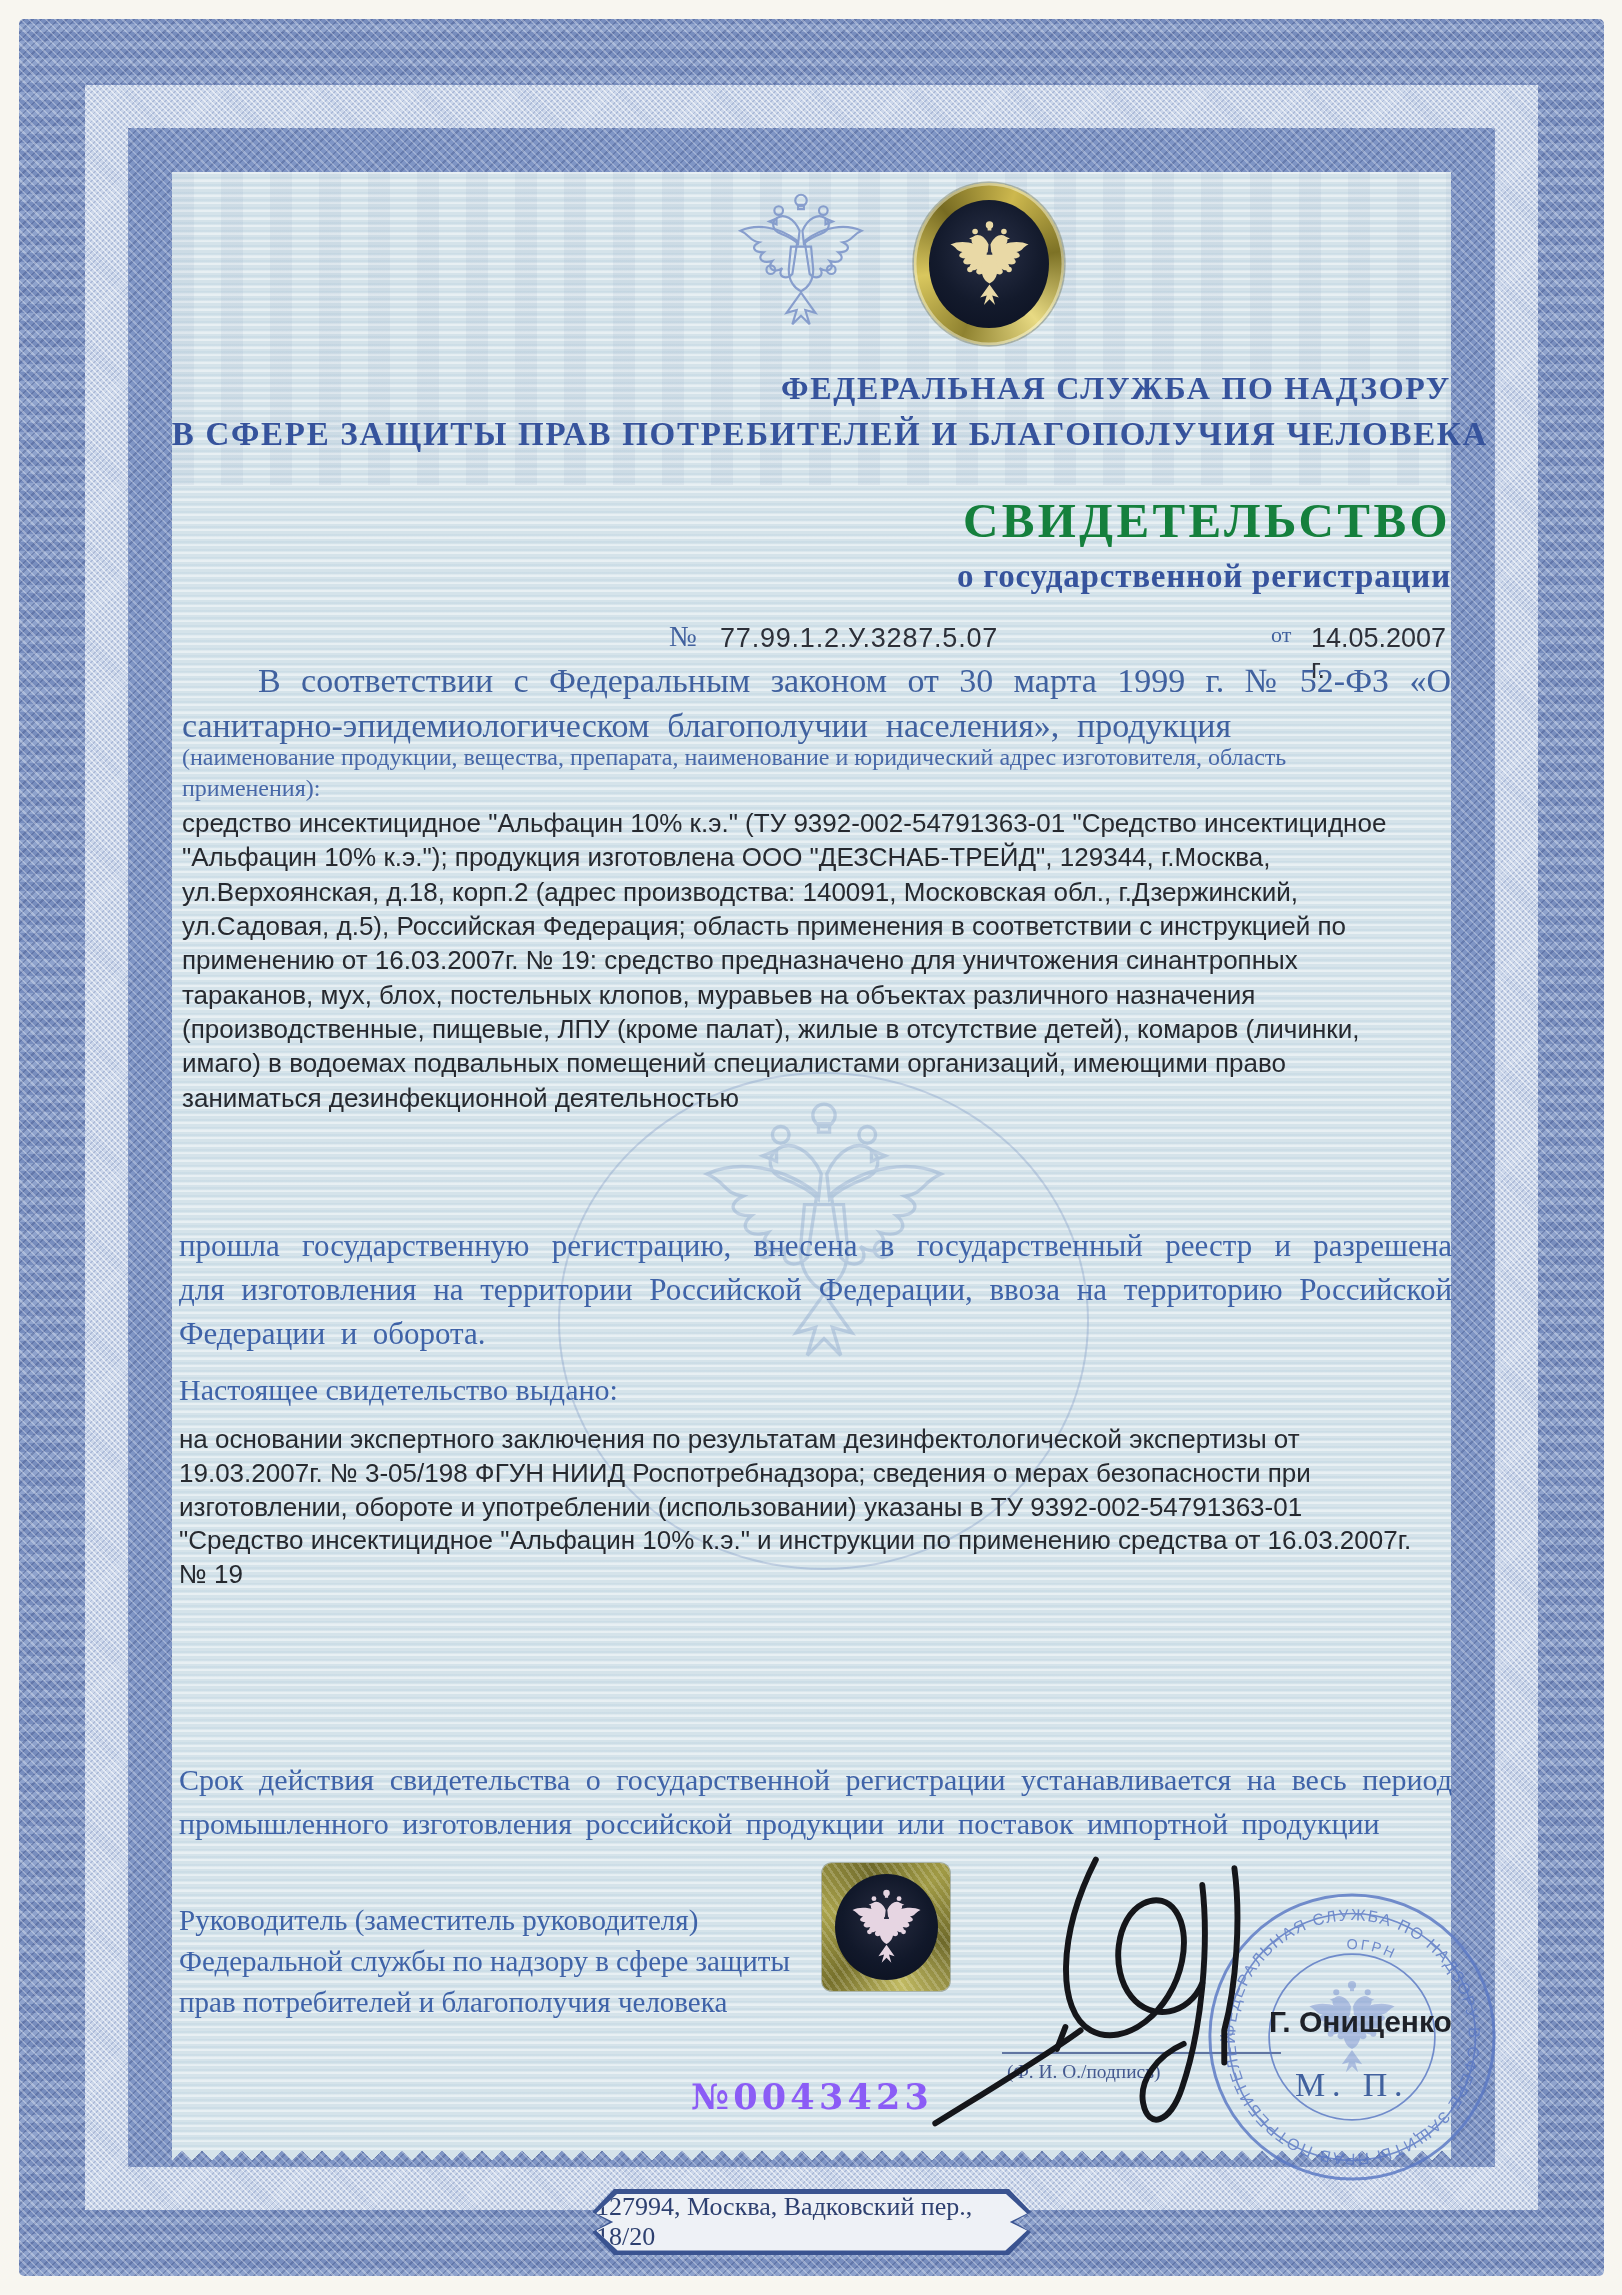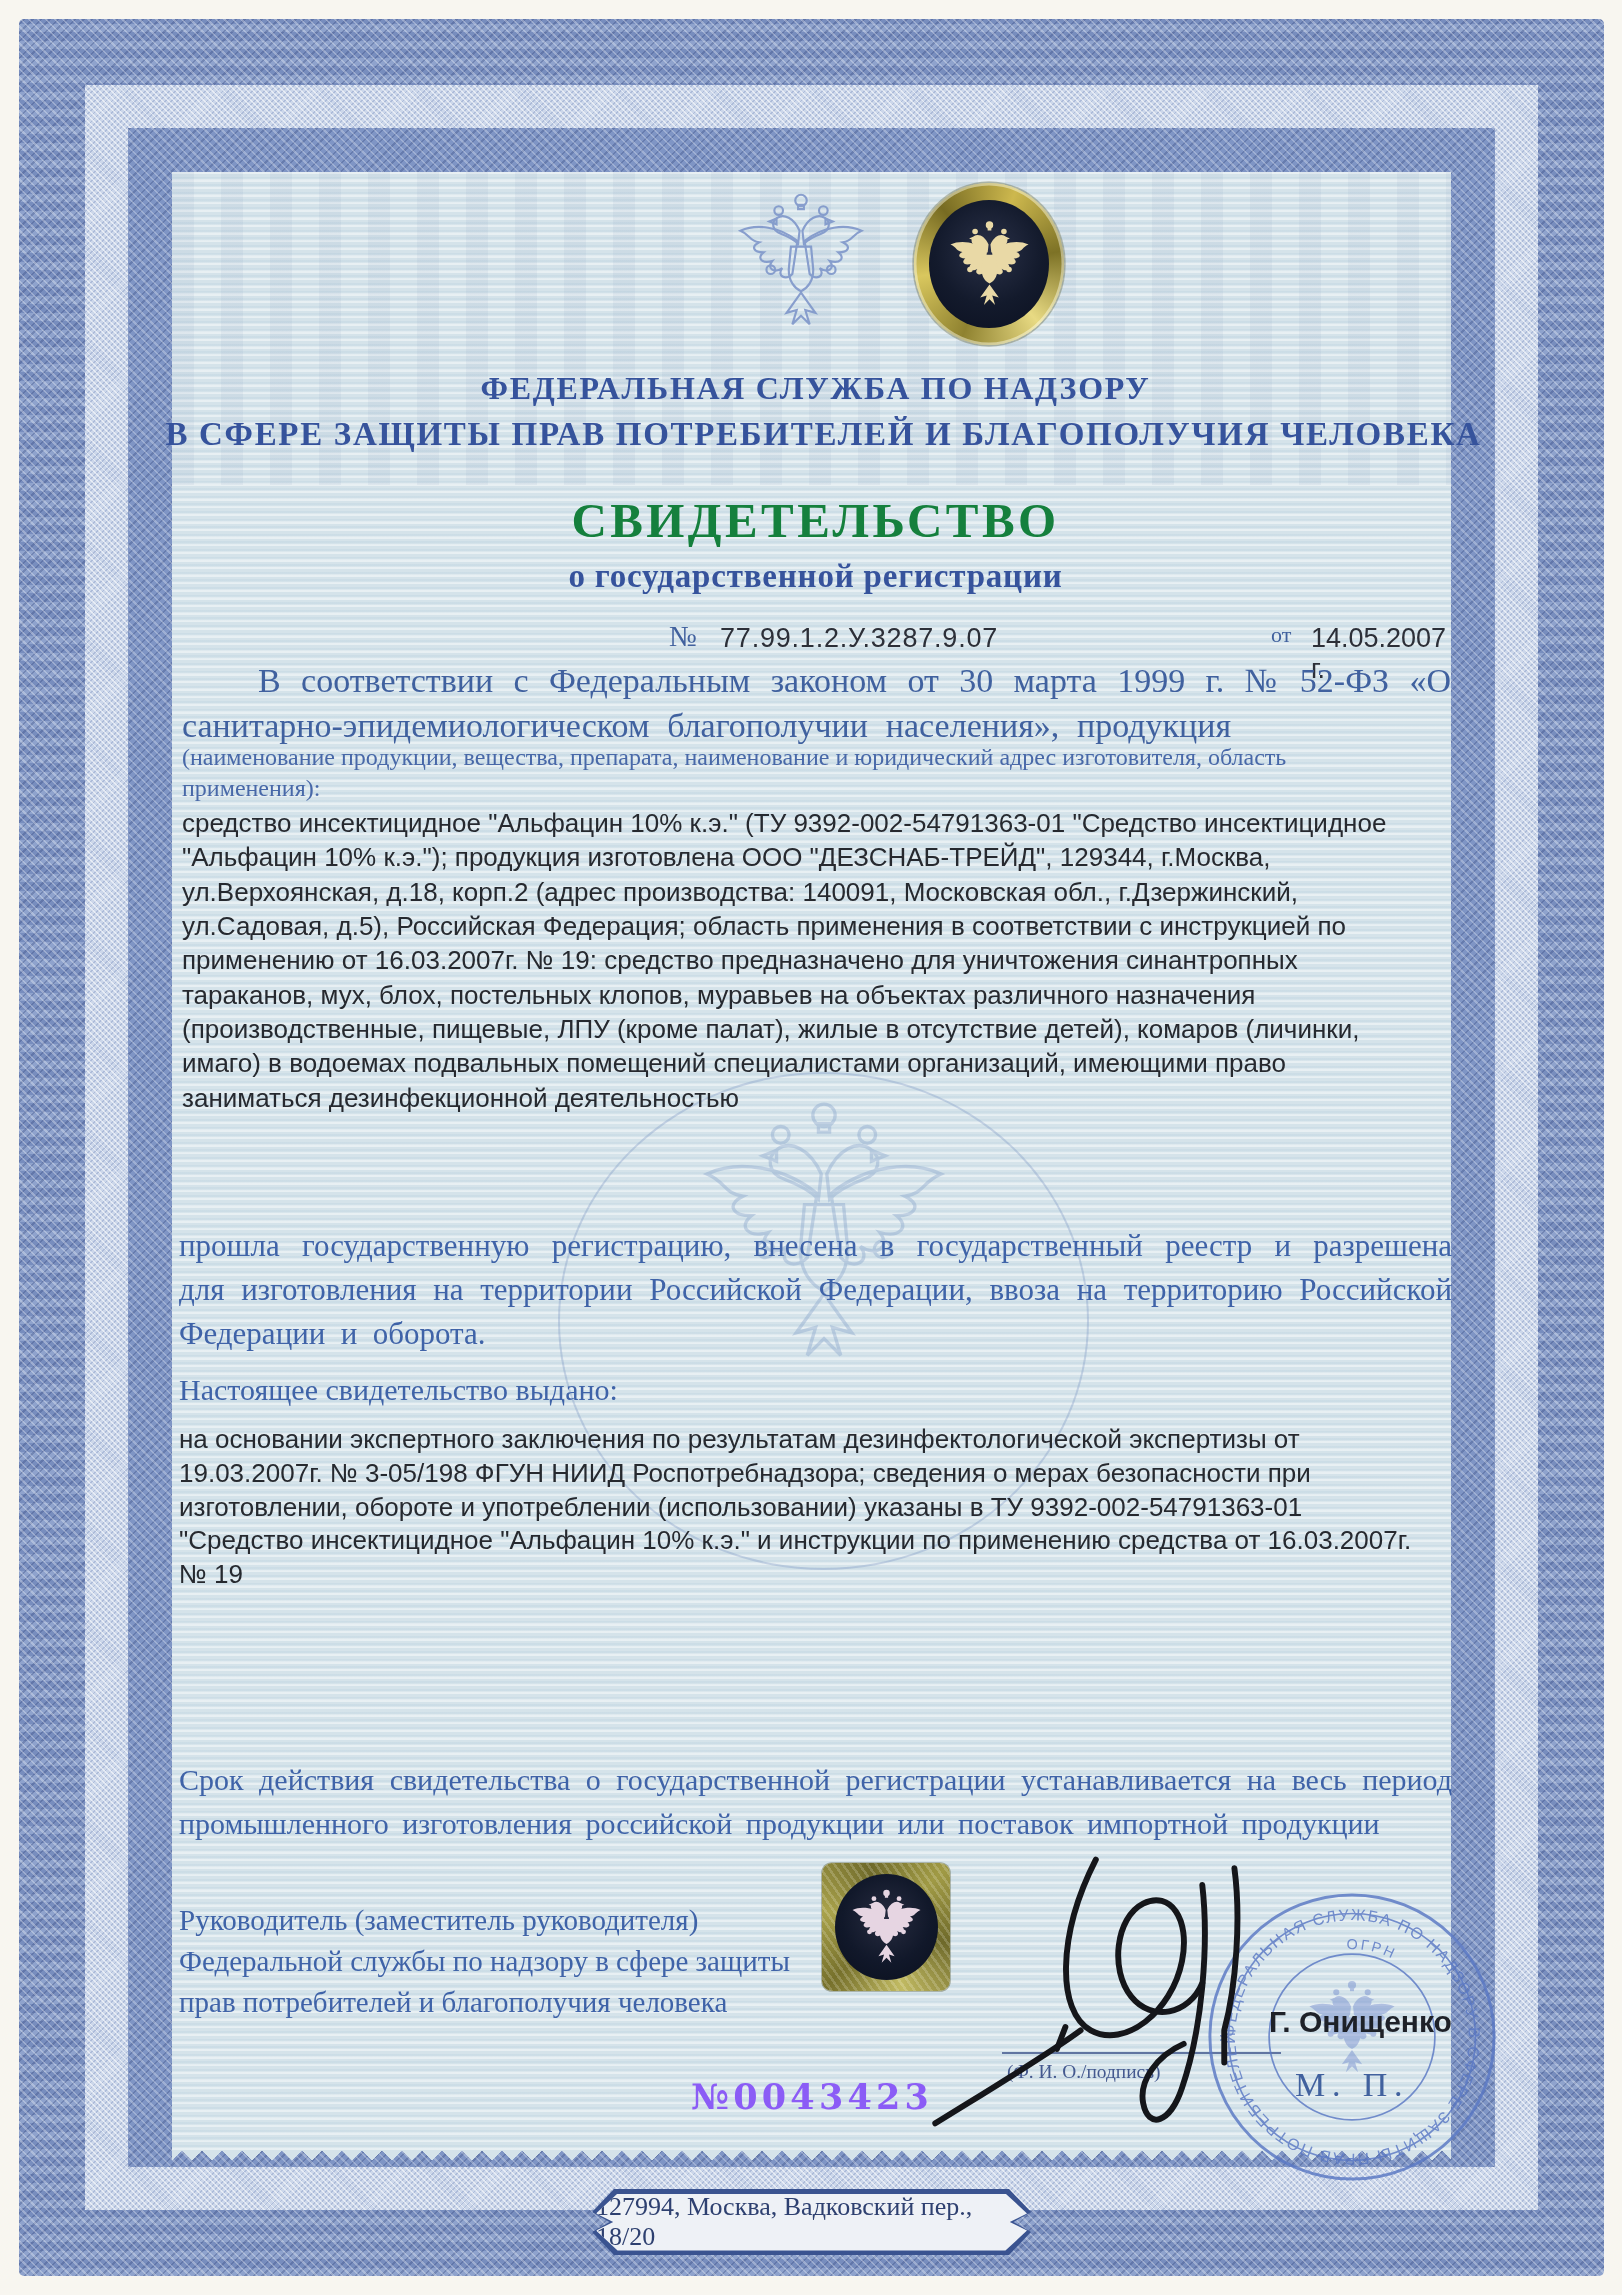--- a/index.html
+++ b/index.html
@@ -41,21 +41,21 @@
   #content-zigzag{
     left:172px;right:172px;top:2150px;height:15px;
     background:
       linear-gradient(-135deg,#d5e3ea 7.6px,transparent 0) 0 0/20px 15px repeat-x,
       linear-gradient(135deg,#d5e3ea 7.6px,transparent 0) 0 0/20px 15px repeat-x;
   }
   #scan-band{
     left:172px;right:172px;top:172px;height:313px;
     background:repeating-linear-gradient(90deg,rgba(130,150,185,.10) 0 22px,transparent 22px 49px);
   }
-  .center{text-align:center;padding-left:8px;}
+  .center{text-align:right;padding-left:8px;}
   #agency-line1{left:172px;right:172px;top:370px;font-size:32px;font-weight:bold;color:#36539c;letter-spacing:1.7px;}
   #agency-line2{left:151px;right:135px;top:416px;font-size:33px;font-weight:bold;color:#36539c;letter-spacing:1.7px;}
   #cert-title{left:172px;right:172px;top:492px;font-size:49px;font-weight:bold;color:#15803d;letter-spacing:3.4px;}
   #cert-subtitle{left:172px;right:172px;top:558px;font-size:33px;font-weight:bold;color:#36539c;letter-spacing:0.8px;}
   #number-row{left:172px;right:172px;top:620px;height:34px;}
   #number-label{left:497px;top:0;font-size:29px;color:#41619e;}
   #number-value{left:548px;top:3.4px;font-size:27px;font-family:"Liberation Sans",sans-serif;color:#2c2f38;letter-spacing:0.8px;}
   #date-label{left:1099px;top:1.7px;font-size:22px;color:#41619e;}
   #date-value{left:1139px;top:3.4px;font-size:27px;font-family:"Liberation Sans",sans-serif;color:#2c2f38;}
   #intro{
@@ -192,21 +192,21 @@
   </div>
 </div>
 
 <div class="abs center" id="agency-line1">ФЕДЕРАЛЬНАЯ СЛУЖБА ПО НАДЗОРУ</div>
 <div class="abs center" id="agency-line2">В СФЕРЕ ЗАЩИТЫ ПРАВ ПОТРЕБИТЕЛЕЙ И БЛАГОПОЛУЧИЯ ЧЕЛОВЕКА</div>
 <div class="abs center" id="cert-title">СВИДЕТЕЛЬСТВО</div>
 <div class="abs center" id="cert-subtitle">о государственной регистрации</div>
 
 <div class="abs" id="number-row">
   <span class="abs" id="number-label">№</span>
-  <span class="abs" id="number-value">77.99.1.2.У.3287.9.07</span>
+  <span class="abs" id="number-value">77.99.1.2.У.3287.5.07</span>
   <span class="abs" id="date-label">от</span>
   <span class="abs" id="date-value">14.05.2007 г.</span>
 </div>
 
 <div class="abs" id="intro">В соответствии с Федеральным законом от 30 марта 1999 г. № 52-ФЗ «О санитарно-эпидемиологическом благополучии населения», продукция</div>
 <div class="abs" id="intro-note">(наименование продукции, вещества, препарата, наименование и юридический адрес изготовителя, область применения):</div>
 <div class="abs" id="product">средство инсектицидное "Альфацин 10% к.э." (ТУ 9392-002-54791363-01 "Средство инсектицидное "Альфацин 10% к.э."); продукция изготовлена ООО "ДЕЗСНАБ-ТРЕЙД", 129344, г.Москва, ул.Верхоянская, д.18, корп.2 (адрес производства: 140091, Московская обл., г.Дзержинский, ул.Садовая, д.5), Российская Федерация; область применения в соответствии с инструкцией по применению от 16.03.2007г. № 19: средство предназначено для уничтожения синантропных тараканов, мух, блох, постельных клопов, муравьев на объектах различного назначения (производственные, пищевые, ЛПУ (кроме палат), жилые в отсутствие детей), комаров (личинки, имаго) в водоемах подвальных помещений специалистами организаций, имеющими право заниматься дезинфекционной деятельностью</div>
 <div class="abs" id="registration">прошла государственную регистрацию, внесена в государственный реестр и разрешена для изготовления на территории Российской Федерации, ввоза на территорию Российской Федерации и оборота.</div>
 <div class="abs" id="issued-heading">Настоящее свидетельство выдано:</div>
 <div class="abs" id="issued-basis">на основании экспертного заключения по результатам дезинфектологической экспертизы от 19.03.2007г. № 3-05/198 ФГУН НИИД Роспотребнадзора; сведения о мерах безопасности при изготовлении, обороте и употреблении (использовании) указаны в ТУ 9392-002-54791363-01 "Средство инсектицидное "Альфацин 10% к.э." и инструкции по применению средства от 16.03.2007г. № 19</div>

